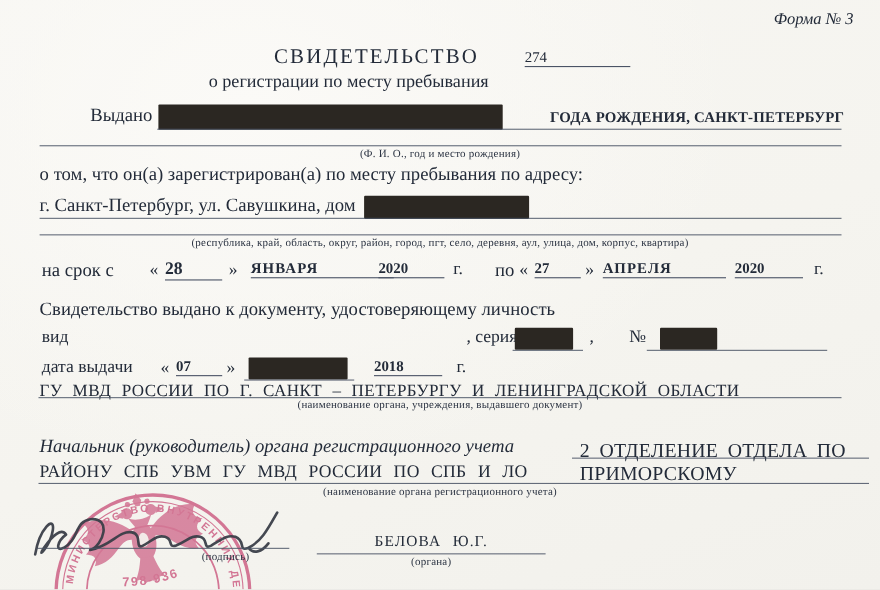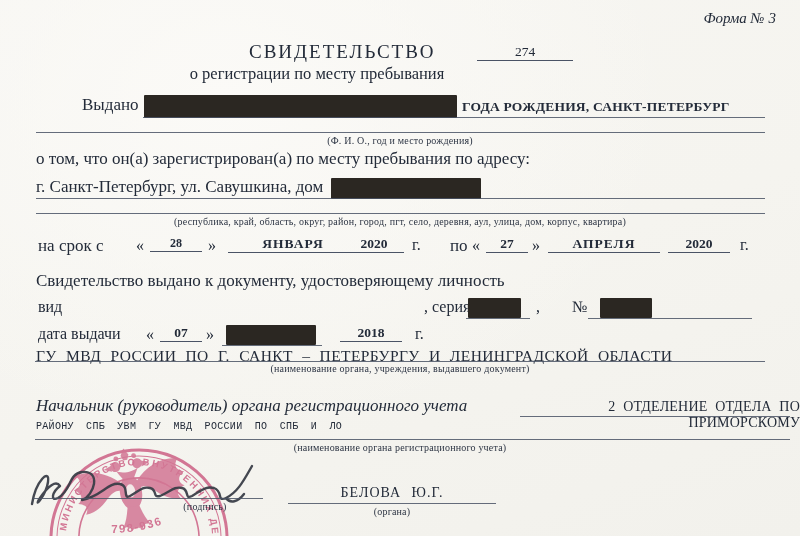--- a/index.html
+++ b/index.html
@@ -21,26 +21,26 @@
       linear-gradient(160deg,#f7f6f2 0%, #f5f4ef 55%, #f2f1ec 100%);
     color:var(--ink);
   }
   .abs{position:absolute;}
   .t16{font-size:16px;}
   .t17{font-size:17px;}
   .filled{font-weight:bold;}
   .caption{font-size:10px;color:var(--cap);letter-spacing:.2px;}
   .center{text-align:center;}
   .uline{position:absolute;border-bottom:1.6px solid var(--line);opacity:.85;}
-  .cell{position:absolute;text-align:center;border-bottom:1.6px solid var(--line);}
+  .cell{position:absolute;border-bottom:1.6px solid var(--line);}
   .redact{position:absolute;background:#2b2722;border-radius:1px;}
-  .bold-suffix{font-weight:bold;font-size:13.5px;letter-spacing:.2px;}
+  .bold-suffix{font-weight:bold;font-size:13.5px;letter-spacing:.2px;margin-left:38px;}
   .issuer-line{font-size:15.5px;word-spacing:5px;letter-spacing:.4px;}
-  .org1{font-size:14px;word-spacing:4px;letter-spacing:.2px;text-align:right;}
-  .org2{font-size:10px;word-spacing:6px;letter-spacing:.3px;font-family:Liberation Mono, monospace;}
+  .org1{font-size:18px;word-spacing:4px;letter-spacing:.2px;}
+  .org2{font-size:16px;word-spacing:6px;letter-spacing:.3px;}
   .name-line{font-size:14px;letter-spacing:1px;word-spacing:6px;}
   .stamp-stroke{stroke:var(--stamp);fill:none;}
   .stamp-fill{fill:var(--stamp);}
   .stamp-text{fill:var(--stamp);font-family:"Liberation Sans", sans-serif;}
 </style>
 </head>
 <body>
 
 <div class="page">
 
@@ -62,21 +62,21 @@
 
   <div class="abs t17" style="left:36px;top:177px;">г. Санкт-Петербург, ул. Савушкина, дом</div>
   <div class="redact" style="left:331px;top:178px;width:150px;height:21px;"></div>
   <div class="uline" style="left:36px;top:182px;width:729px;height:16px;"></div>
 
   <div class="uline" style="left:36px;top:197px;width:729px;height:16px;"></div>
   <div class="abs caption center" style="left:0;top:216px;width:800px;">(республика, край, область, округ, район, город, пгт, село, деревня, аул, улица, дом, корпус, квартира)</div>
 
   <div class="abs t17" style="left:38px;top:236px;">на срок с</div>
   <div class="abs t16" style="left:136px;top:237px;">«</div>
-  <div class="cell filled" style="left:150px;top:236px;width:52px;font-size:12px;">28</div>
+  <div class="cell filled" style="left:150px;top:236px;width:52px;font-size:16px;">28</div>
   <div class="abs t16" style="left:208px;top:237px;">»</div>
   <div class="cell filled" style="left:228px;top:236px;width:130px;font-size:13.5px;letter-spacing:1px;">ЯНВАРЯ</div>
   <div class="cell filled" style="left:344px;top:236px;width:60px;font-size:13.5px;">2020</div>
   <div class="abs t16" style="left:412px;top:236px;">г.</div>
   <div class="abs t17" style="left:450px;top:236px;">по</div>
   <div class="abs t16" style="left:472px;top:237px;">«</div>
   <div class="cell filled" style="left:486px;top:236px;width:42px;font-size:13.5px;">27</div>
   <div class="abs t16" style="left:532px;top:237px;">»</div>
   <div class="cell filled" style="left:548px;top:236px;width:112px;font-size:13.5px;letter-spacing:1px;">АПРЕЛЯ</div>
   <div class="cell filled" style="left:668px;top:236px;width:62px;font-size:13.5px;">2020</div>

